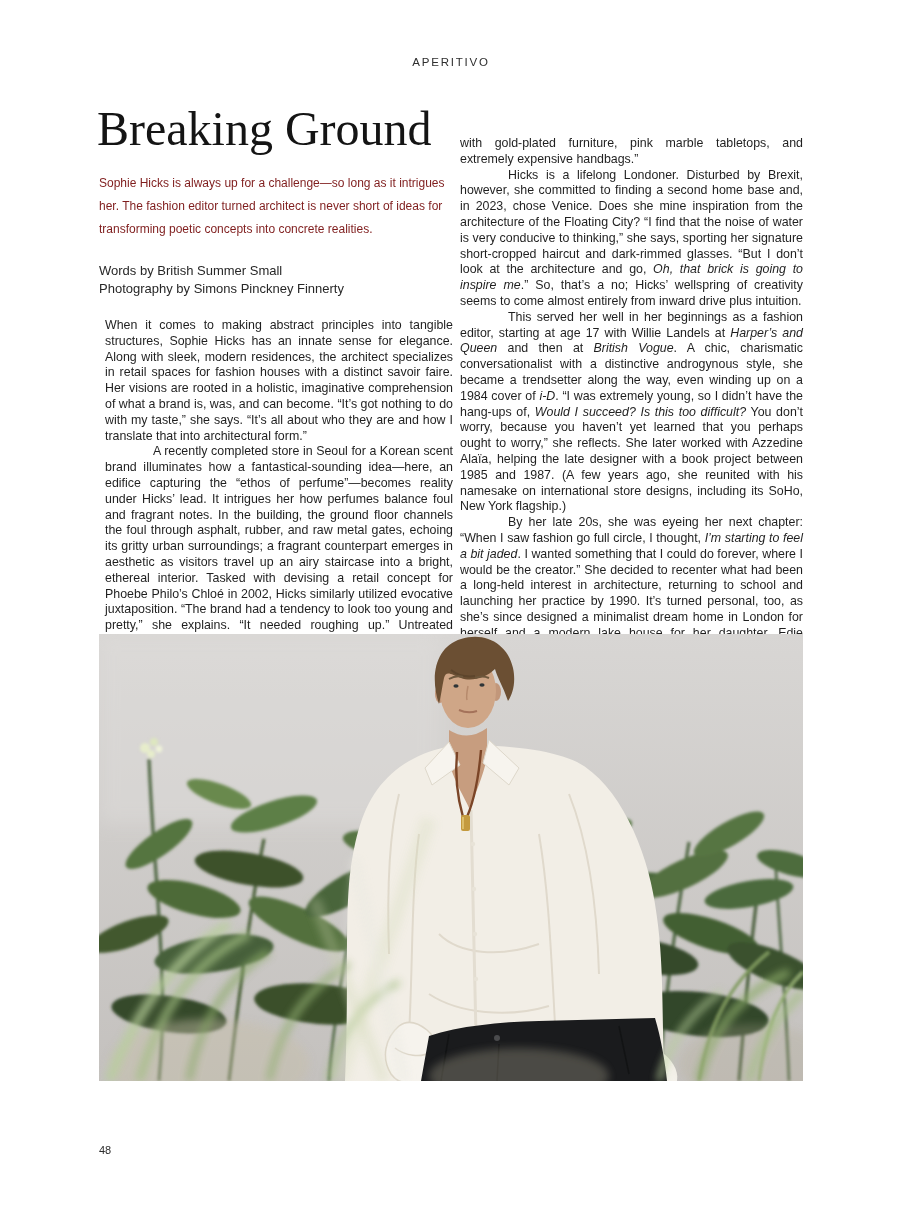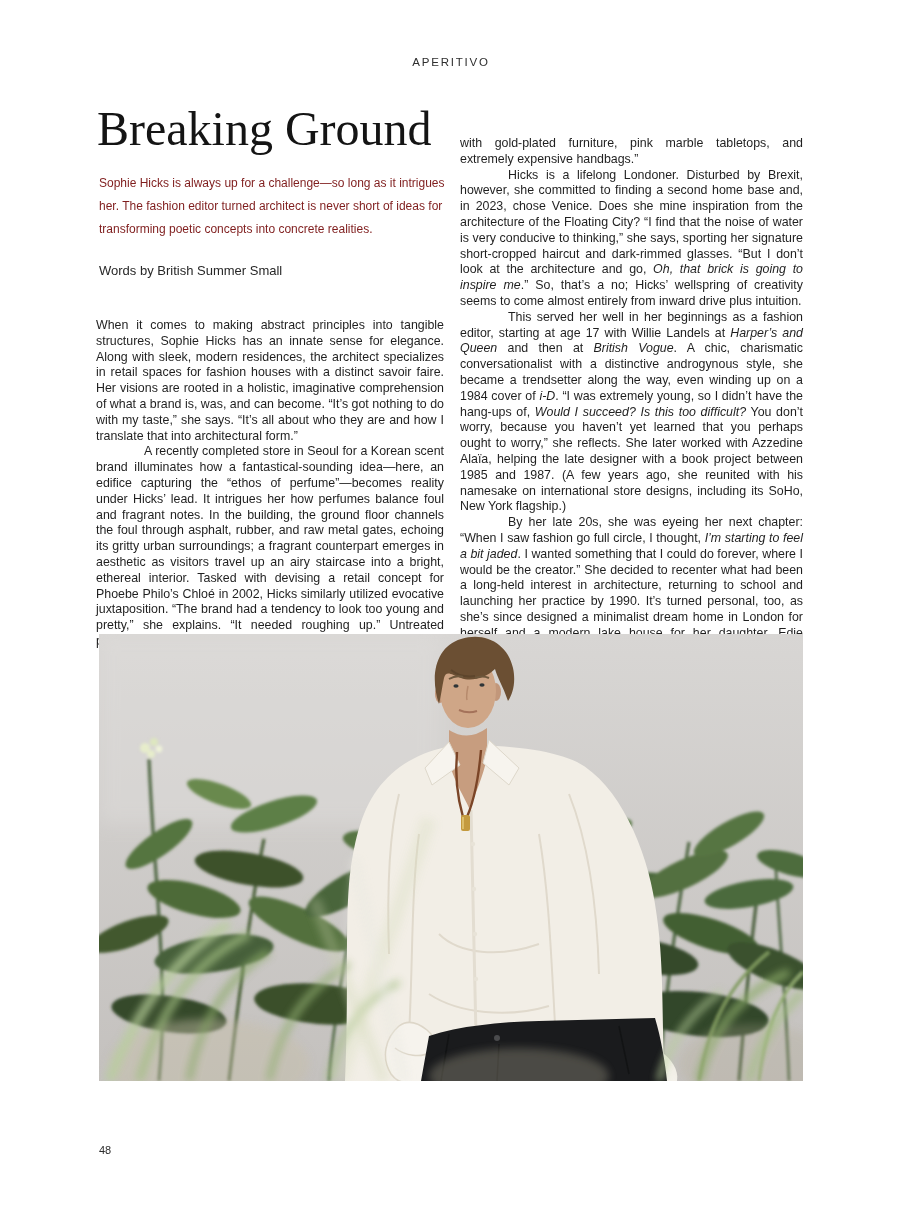--- a/index.html
+++ b/index.html
@@ -37,21 +37,21 @@
     font-size:13px; line-height:18px;
     color:#272727;
   }
   .col {
     position:absolute;
     font-size:12.4px; line-height:15.8px;
     text-align:justify;
     color:#1f1f1f;
     hyphens:auto; -webkit-hyphens:auto;
   }
-  .col-left  { left:96px;  top:318px; width:348px; }
+  .col-left  { left:105px;  top:318px; width:348px; }
   .col-right { left:460px; top:108px; width:343px;margin-top:28px; }
   .col p { margin:0; }
   .col p.indent { text-indent:48px; }
   .ital { font-style:italic; }
   .photo {
     position:absolute; left:99px; top:634px; width:704px; height:447px;
     overflow:hidden; background:#cbc8c6;
   }
   .folio {
     position:absolute; left:99px; top:1144px; width:704px;
@@ -64,20 +64,21 @@
 <div class="page">
 
   <div class="kicker">APERITIVO</div>
 
   <h1 class="title">Breaking Ground</h1>
 
   <p class="standfirst">Sophie Hicks is always up for a challenge—so long as it intrigues her. The fashion editor turned architect is never short of ideas for transforming poetic concepts into concrete realities.</p>
 
   <div class="byline">
     <div>Words by British Summer Small</div>
+    <div>Photography by Simons Pinckney Finnerty</div>
   </div>
 
   <div class="col col-left">
       <p><span>When it comes to making abstract principles into tangible structures, Sophie Hicks has an innate sense for elegance. Along with sleek, modern residences, the architect specializes in retail spaces for fashion houses with a distinct savoir faire. Her visions are rooted in a holistic, imaginative comprehension of what a brand is, was, and can become. “It’s got nothing to do with my taste,” she says. “It’s all about who they are and how I translate that into architectural form.”</span></p>
       <p class="indent"><span>A recently completed store in Seoul for a Korean scent brand illuminates how a fantastical-sounding idea—here, an edifice capturing the “ethos of perfume”—becomes reality under Hicks’ lead. It intrigues her how perfumes balance foul and fragrant notes. In the building, the ground floor channels the foul through asphalt, rubber, and raw metal gates, echoing its gritty urban surroundings; a fragrant counterpart emerges in aesthetic as visitors travel up an airy staircase into a bright, ethereal interior. Tasked with devising a retail concept for Phoebe Philo’s Chloé in 2002, Hicks similarly utilized evocative juxtaposition. “The brand had a tendency to look too young and pretty,” she explains. “It needed roughing up.” Untreated plywood wall panels did the trick: “It contrasts very well</span></p>
     </div>
   <div class="col col-right">
       <p><span>with gold-plated furniture, pink marble tabletops, and extremely expensive handbags.”</span></p>
       <p class="indent"><span>Hicks is a lifelong Londoner. Disturbed by Brexit, however, she committed to finding a second home base and, in 2023, chose Venice. Does she mine inspiration from the architecture of the Floating City? “I find that the noise of water is very conducive to thinking,” she says, sporting her signature short-cropped haircut and dark-rimmed glasses. “But I don’t look at the architecture and go, </span><span class="ital">Oh, that brick is going to inspire me</span><span>.” So, that’s a no; Hicks’ wellspring of creativity seems to come almost entirely from inward drive plus intuition.</span></p>
       <p class="indent"><span>This served her well in her beginnings as a fashion editor, starting at age 17 with Willie Landels at </span><span class="ital">Harper’s and Queen</span><span> and then at </span><span class="ital">British Vogue</span><span>. A chic, charismatic conversationalist with a distinctive androgynous style, she became a trendsetter along the way, even winding up on a 1984 cover of </span><span class="ital">i-D</span><span>. “I was extremely young, so I didn’t have the hang-ups of, </span><span class="ital">Would I succeed? Is this too difficult?</span><span> You don’t worry, because you haven’t yet learned that you perhaps ought to worry,” she reflects. She later worked with Azzedine Alaïa, helping the late designer with a book project between 1985 and 1987. (A few years ago, she reunited with his namesake on international store designs, including its SoHo, New York flagship.)</span></p>

